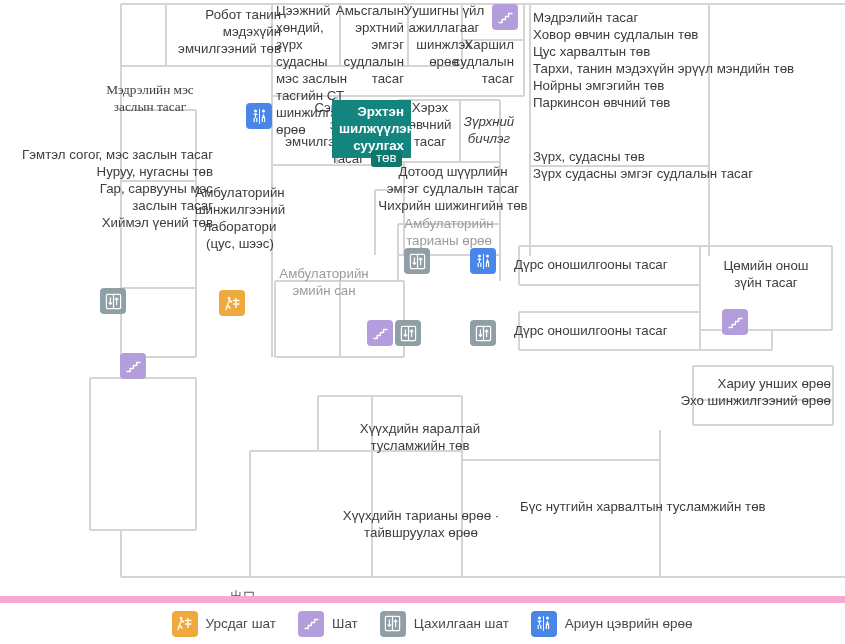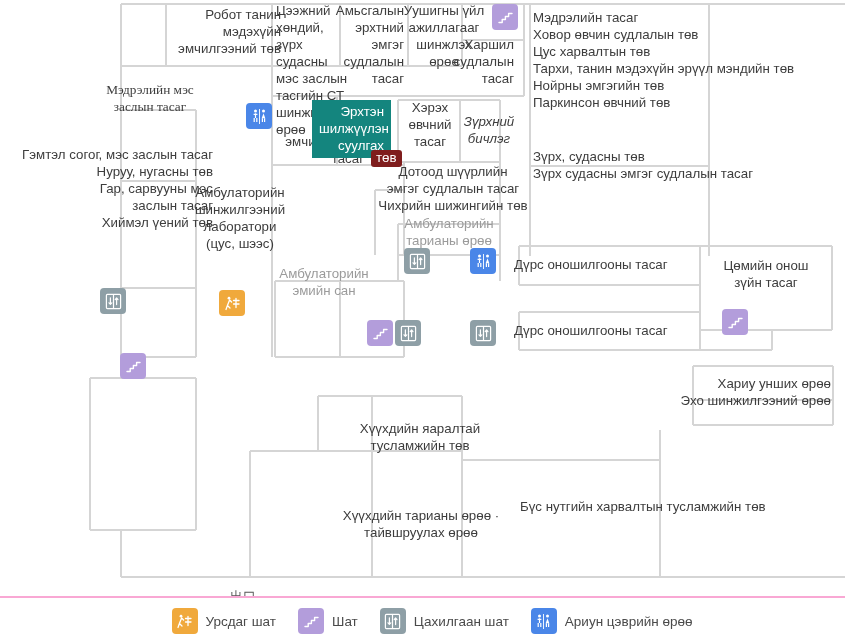--- a/index.html
+++ b/index.html
@@ -55,21 +55,21 @@
     color: #ffffff;
     font-size: 13.3px;
     line-height: 17px;
     text-align: right;
     padding: 3px 7px 3px 7px;
     white-space: pre-line;
     box-sizing: border-box;
   }
   .highlight-tail {
     position: absolute;
-    background: #7f1d1d;
+    background: #0f766e;
     color: #ffffff;
     font-size: 13.3px;
     line-height: 16px;
     padding: 0px 5px 1px 5px;
     border-radius: 3px;
     white-space: nowrap;
   }
 
   
   .map-icon {
@@ -103,21 +103,21 @@
     margin: 1px auto 0 auto;
   }
 
   
   #legend {
     position: absolute;
     left: 0;
     top: 596px;
     width: 845px;
     height: 48px;
-    border-top: 2px solid #f9a8d4;
+    border-top: 7px solid #f9a8d4;
     display: flex;
     align-items: center;
     justify-content: center;
     gap: 22px;
     background: #ffffff;
     box-sizing: border-box;
     padding-left: 19px;
   }
   .legend-item {
     display: flex;
@@ -335,21 +335,21 @@
 Эхо шинжилгээний өрөө</div>
 
     <div class="map-label lbl-c" style="left:335px; top:420px; width:170px;">Хүүхдийн яаралтай
 тусламжийн төв</div>
 
     <div class="map-label lbl-c" style="left:325px; top:507px; width:192px;">Хүүхдийн тарианы өрөө ·
 тайвшруулах өрөө</div>
 
     <div class="map-label lbl-l" style="left:520px; top:498px; width:290px;">Бүс нутгийн харвалтын тусламжийн төв</div>
 
-    <div class="highlight-box" style="left:312px; top:100px; width:79px; height:58px;">Эрхтэн
+    <div class="highlight-box" style="left:332px; top:100px; width:79px; height:58px;font-weight:bold;">Эрхтэн
 шилжүүлэн
 суулгах</div>
     <div class="highlight-tail" style="left:371px; top:150px;">төв</div>
 
     <div class="map-icon ic-restroom" style="left:246px; top:103px;">
       <svg width="17" height="17" viewBox="0 0 17 17" fill="none" stroke="#ffffff" stroke-width="1.2">
         <circle cx="4.5" cy="3" r="1.5" fill="#fff" stroke="none"></circle>
         <path d="M4.5 5.2 L4.5 10 M2.6 6.3 L6.4 6.3 M3.2 10 L3.2 14 M5.8 10 L5.8 14"></path>
         <line x1="8.5" y1="1" x2="8.5" y2="16" stroke="#ffffff" stroke-width="0.9"></line>
         <circle cx="12.5" cy="3" r="1.5" fill="#fff" stroke="none"></circle>

